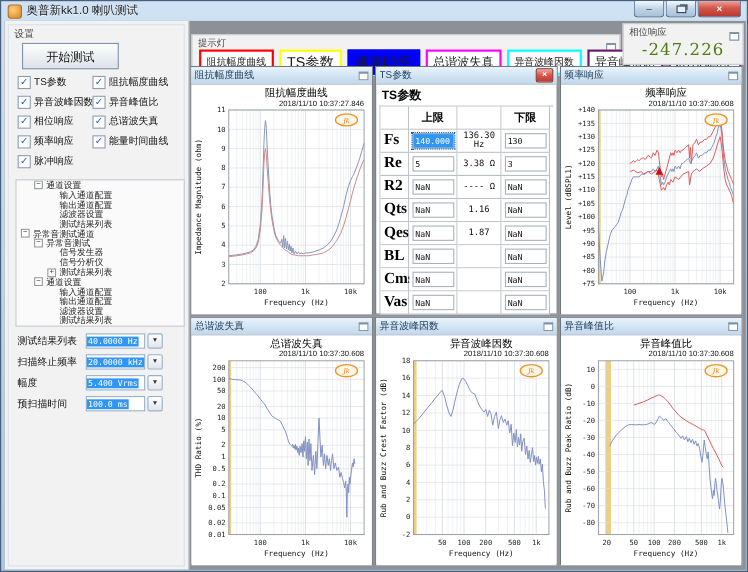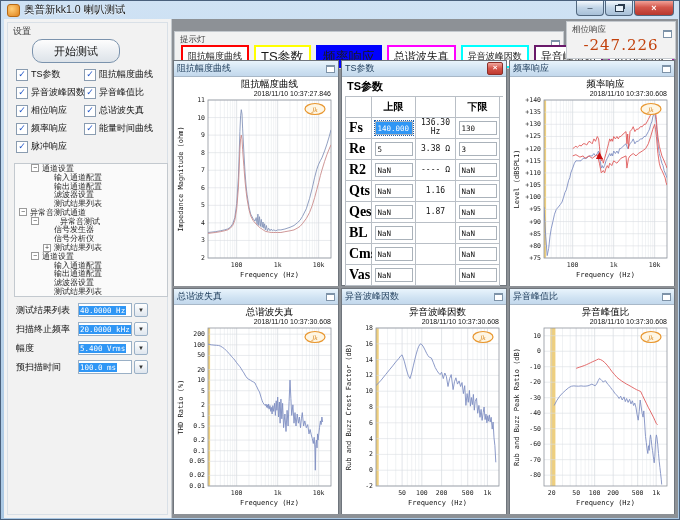--- a/index.html
+++ b/index.html
@@ -15,23 +15,23 @@
         background:linear-gradient(#f4f9fd,#c3d6e8 45%,#a8c0d8);display:flex;align-items:center;justify-content:center;
         font-size:9px;color:#2b3b4d;cursor:default;}
   .wbtn.close{width:38px;background:linear-gradient(#f2a197,#d3564b 45%,#b8382e);color:#fff;font-weight:bold;}
   .restore-glyph{width:7px;height:5px;border:1px solid #2b3b4d;background:#e8f1f9;box-shadow:2px -2px 0 -1px #2b3b4d;}
   .client{position:absolute;left:3px;top:18px;width:674px;height:499px;background:#8d9196;overflow:hidden;}
 
   
   .sidebar{position:absolute;left:0;top:0;width:167px;height:499px;background:#f2f2f2;border-right:1px solid #c4c9ce;}
   .gbox{position:absolute;left:3px;top:3px;right:3px;bottom:3px;border:1px solid #d9e0e7;}
   .gbox-label{position:absolute;left:5px;top:2px;font-size:9px;color:#444;}
-  .startbtn{position:absolute;left:12px;top:16px;width:86px;height:22px;border:1px solid #7b93ad;border-radius:10px;
+  .startbtn{position:absolute;left:12px;top:16px;width:86px;height:22px;border:1px solid #7b93ad;border-radius:0;
             background:linear-gradient(#fdfdfd,#eef1f4 45%,#dde3e9);font-size:11px;color:#111;
-            display:flex;align-items:center;justify-content:center;margin-left:12px;}
+            display:flex;align-items:center;justify-content:center;}
   .cbgrid{position:absolute;left:8px;top:46px;width:150px;display:grid;grid-template-columns:68px 82px;row-gap:7px;}
   .cbitem{display:flex;align-items:center;height:11px;}
   .cbbox{width:10px;height:10px;border:1px solid #8a9cb0;background:#fff;font-size:9px;line-height:9px;
          color:#2458c8;text-align:center;margin-right:3px;flex:none;}
   .cblabel{font-size:9px;color:#111;white-space:nowrap;}
   .treebox{position:absolute;left:6px;top:140px;width:152px;height:132px;border:1px solid #c3c9cf;background:#fafafa;overflow:hidden;}
   .trow{display:flex;align-items:center;height:8.8px;white-space:nowrap;}
   .texp{display:inline-block;width:8px;height:8px;border:1px solid #9a9a9a;background:#fff;font-size:7px;line-height:6px;
         text-align:center;color:#333;margin-right:3px;flex:none;box-sizing:border-box;}
   .tlabel{font-size:8px;color:#222;}
@@ -46,21 +46,21 @@
 
   
   .topbox{position:absolute;background:#f2f2f2;border:1px solid #c4c9ce;}
   .tb-label{position:absolute;left:5px;top:2px;font-size:8.5px;color:#444;}
   .tb-max{position:absolute;right:3px;top:2px;}
   .boxicon{display:inline-block;width:9px;height:8px;border:1px solid #7e93a8;background:#fff;box-sizing:border-box;
            border-top-width:2px;}
   .lights{position:absolute;left:6px;top:13px;display:flex;gap:5px;align-items:center;}
   .light{height:19px;display:flex;align-items:center;padding:0 5px;color:#1a1a1a;background:#fff;border:2px solid #000;white-space:nowrap;}
   .phaseval{position:absolute;left:0;right:0;top:14px;text-align:center;font-family:"DejaVu Serif",serif;
-            font-size:15px;color:#c2410c;letter-spacing:1px;}
+            font-size:15px;color:#4d7c0f;letter-spacing:1px;}
 
   
   .panel{position:absolute;width:166px;height:226px;border:1px solid #6f757c;background:#fff;box-sizing:border-box;}
   .ptitle{height:15px;background:linear-gradient(#e9f4fc,#cfe2f2 60%,#c3d8ec);border-bottom:1px solid #a8b8c8;
           display:flex;align-items:center;padding:0 3px;}
   .ptxt{font-size:9px;color:#23415f;flex:1;white-space:nowrap;overflow:hidden;}
   .pclose{width:14px;height:11px;border:1px solid #8c2f28;border-radius:2px;background:linear-gradient(#f0a89e,#d4554a 50%,#c03a30);
           color:#fff;font-size:8px;line-height:10px;text-align:center;font-weight:bold;}
   svg.chart{display:block;}
 
@@ -151,21 +151,21 @@
             <div class="trow" style="padding-left: 39px;">
               <span class="tlabel">滤波器设置</span>
             </div>
             <div class="trow" style="padding-left: 39px;">
               <span class="tlabel">测试结果列表</span>
             </div>
             <div class="trow" style="padding-left: 4px;">
               <span class="texp">−</span>
               <span class="tlabel">异常音测试通道</span>
             </div>
-            <div class="trow" style="padding-left: 16px; gap: 18px;">
+            <div class="trow" style="padding-left: 16px;">
               <span class="texp">−</span>
               <span class="tlabel">异常音测试</span>
             </div>
             <div class="trow" style="padding-left: 39px;">
               <span class="tlabel">信号发生器</span>
             </div>
             <div class="trow" style="padding-left: 39px;">
               <span class="tlabel">信号分析仪</span>
             </div>
             <div class="trow" style="padding-left: 28px;">

